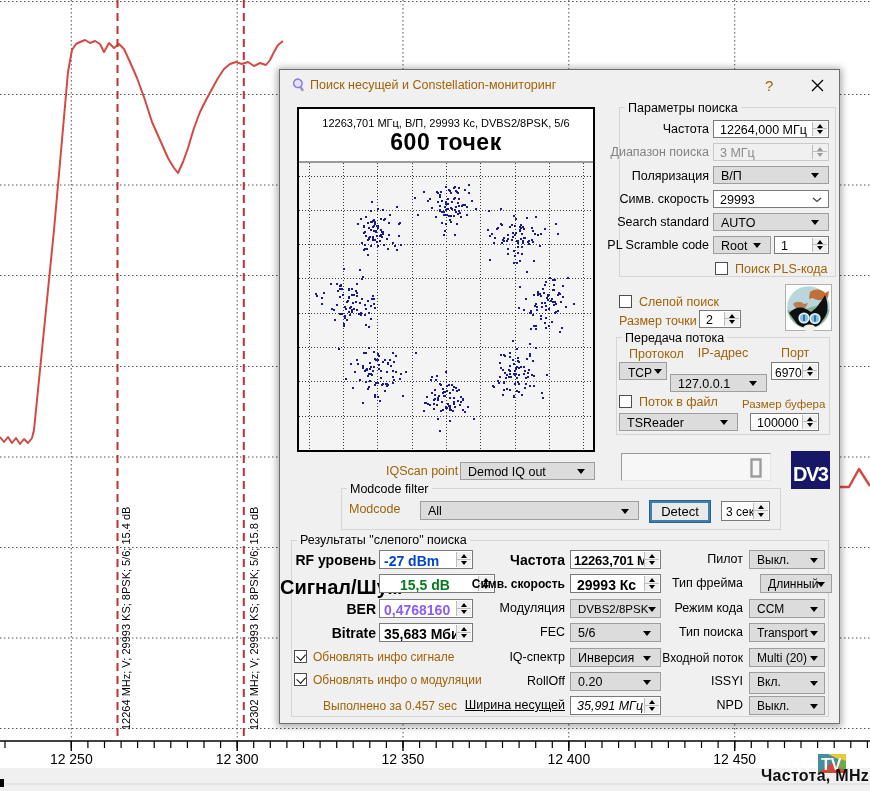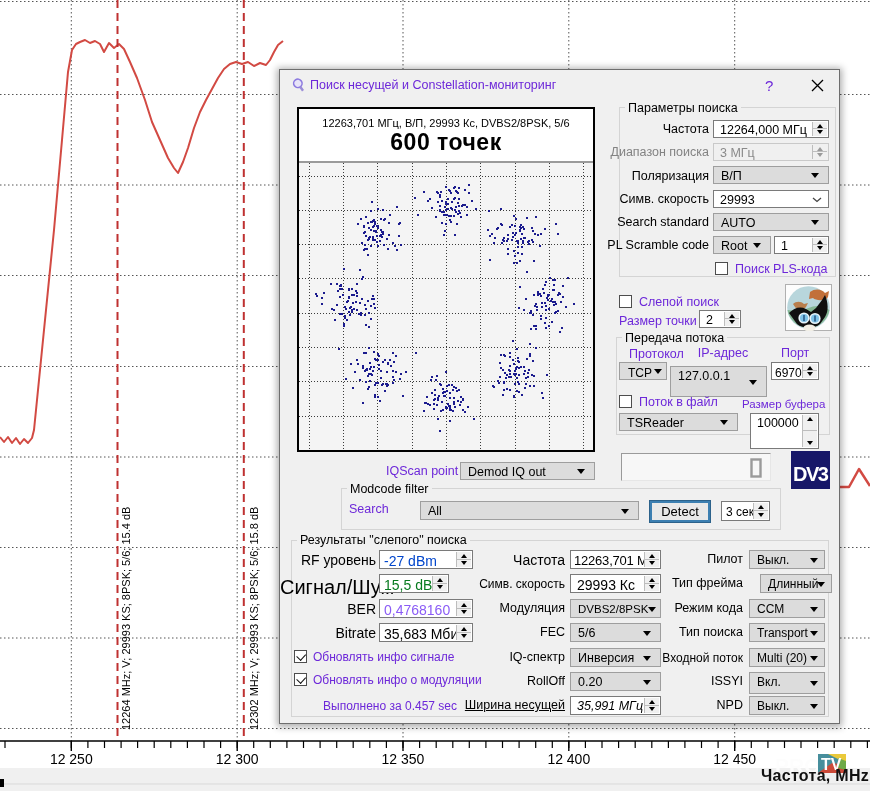--- a/index.html
+++ b/index.html
@@ -1,34 +1,34 @@
 <!DOCTYPE html>
 <html><head><meta charset="utf-8"><style>
 *{margin:0;padding:0;box-sizing:border-box}
 html,body{width:870px;height:791px;overflow:hidden;background:#fff;font-family:"Liberation Sans",sans-serif;-webkit-font-smoothing:antialiased}
 .abs{position:absolute}
 #dlg{position:absolute;left:279px;top:69px;width:561px;height:655px;background:#f0f0f0;border:1px solid #6e6e6e;box-shadow:0 1px 7px 2px rgba(0,0,0,0.32);font-size:12.5px;color:#000}
-.lbl{position:absolute;white-space:nowrap;font-size:12.5px;color:#6d28d9}
+.lbl{position:absolute;white-space:nowrap;font-size:12.5px;color:#a16207}
 .rlbl{position:absolute;white-space:nowrap;font-size:12.5px;color:#000;text-align:right}
 .grp{position:absolute;border:1px solid #d4d4d4}
 .glbl{position:absolute;background:#f0f0f0;padding:0 3px;font-size:12.5px;white-space:nowrap}
 .drop{position:absolute;background:#dcdcdc;border:1px solid #9e9e9e;font-size:12.5px;padding:2px 0 0 7px;white-space:nowrap;overflow:hidden}
 .drop i{position:absolute;right:9px;top:50%;margin-top:-2px;width:0;height:0;border:4px solid transparent;border-top:5px solid #000;font-style:normal}
 .spin{position:absolute;background:#fff;border:1px solid #7a7a7a;font-size:12.5px;padding:2px 0 0 6px;white-space:nowrap;overflow:hidden}
 .sb{position:absolute;right:1px;top:1px;bottom:1px;width:15px;background:#f0f0f0;border-left:1px solid #bdbdbd}
 .sb u{position:absolute;left:0;right:0;top:0;height:50%;display:block;border-bottom:1px solid #bdbdbd}
 .sb:before,.sb:after{content:"";position:absolute;left:50%;width:0;height:0;border:3.5px solid transparent}
 .sb:before{top:2px;margin-left:-3.5px;border-bottom:4.5px solid #000;border-top:none}
 .sb:after{bottom:2px;margin-left:-3.5px;border-top:4.5px solid #000;border-bottom:none}
 .sbg{background:#f0f0f0;border-color:#c9c9c9}
 .sbg .sb:before{border-bottom-color:#9a9a9a}
 .sbg .sb:after{border-top-color:#9a9a9a}
 .cb{position:absolute;width:13px;height:13px;background:#fff;border:1px solid #4d4d4d}
 .cb.ck:after{content:"";position:absolute;left:1.5px;top:2px;width:7px;height:4.5px;border-left:1.7px solid #111;border-bottom:1.7px solid #111;transform:rotate(-47deg)}
-.bold{font-weight:normal}
+.bold{font-weight:bold}
 .rc{font-size:12px !important}
 .rc i{right:6px !important}
 </style></head><body>
 <svg id="chart" width="870" height="791" xmlns="http://www.w3.org/2000/svg">
 <rect x="0" y="0" width="870" height="791" fill="#ffffff"></rect>
 <line x1="71.3" y1="0" x2="71.3" y2="741" stroke="#555" stroke-width="1" stroke-dasharray="1.5,2.5"></line>
 <line x1="237.2" y1="0" x2="237.2" y2="741" stroke="#555" stroke-width="1" stroke-dasharray="1.5,2.5"></line>
 <line x1="403" y1="0" x2="403" y2="741" stroke="#555" stroke-width="1" stroke-dasharray="1.5,2.5"></line>
 <line x1="568.8" y1="0" x2="568.8" y2="741" stroke="#555" stroke-width="1" stroke-dasharray="1.5,2.5"></line>
 <line x1="734.7" y1="0" x2="734.7" y2="741" stroke="#555" stroke-width="1" stroke-dasharray="1.5,2.5"></line>
@@ -214,62 +214,62 @@
 <path d="M19 31v6M30 31.5v6" stroke="#2a5a88" stroke-width="1.6"></path>
 <ellipse cx="24.5" cy="44" rx="6" ry="3.4" fill="#f2efe6"></ellipse>
 </svg>
 
 <div class="grp" style="left:336px;top:267px;width:214px;height:98px"></div>
 <div class="glbl" style="left:342px;top:261px">Передача потока</div>
 <div class="lbl" style="left:349px;top:277px">Протокол</div>
 <div class="lbl" style="left:400px;top:276px;width:86px;text-align:center">IP-адрес</div>
 <div class="lbl" style="left:501px;top:276px">Порт</div>
 <div class="drop" style="left:339px;top:292px;width:48px;height:18px;font-size:12px;padding-left:8px;padding-top:3px">TCP<i style="right:4px"></i></div>
-<div class="drop" style="left:390px;top:296px;width:97px;height:31px">127.0.0.1<i></i></div>
+<div class="drop" style="left:390px;top:304px;width:97px;height:18px">127.0.0.1<i></i></div>
 <div class="spin" style="left:491px;top:292px;width:48px;height:18px;padding-left:3px;font-size:12px;padding-top:3px">6970<span class="sb">
         <u></u>
       </span></div>
 <div class="cb" style="left:339px;top:325px"></div>
 <div class="lbl" style="left:359px;top:325px">Поток в файл</div>
 <div class="lbl" style="left:462px;top:328px;font-size:11.5px">Размер буфера</div>
 <div class="drop" style="left:339px;top:343px;width:119px;height:18px">TSReader<i></i></div>
-<div class="spin" style="left:470px;top:343px;width:69px;height:36px">100000<span class="sb">
+<div class="spin" style="left:470px;top:343px;width:69px;height:18px">100000<span class="sb">
         <u></u>
       </span></div>
 
 <div class="abs" style="left:341px;top:383px;width:150px;height:28px;background:#f7f7f7;border:1px solid #9a9a9a;border-bottom-color:#e6e6e6;border-right-color:#e6e6e6">
 <svg class="abs" style="right:8px;top:4px" width="12" height="20">
         <rect x="1.5" y="1.5" width="9" height="17" fill="none" stroke="#9a9a9a" stroke-width="2.4"></rect>
       </svg>
 </div>
 <svg class="abs" style="left:511px;top:381px" width="39" height="38" viewBox="0 0 39 38">
       <rect width="39" height="38" fill="#171768"></rect>
       <text x="2" y="30" font-size="20" font-weight="bold" fill="#fff" font-family="Liberation Sans,sans-serif" letter-spacing="-1.5">DV3</text>
     </svg>
 
 <div class="lbl" style="left:106px;top:394px">IQScan point</div>
 <div class="drop" style="left:180px;top:392px;width:135px;height:18px">Demod IQ out<i></i></div>
 
 <div class="grp" style="left:61px;top:418px;width:440px;height:42px"></div>
 <div class="glbl" style="left:67px;top:412px">Modcode filter</div>
-<div class="lbl" style="left:69px;top:432px">Search</div>
+<div class="lbl" style="left:69px;top:432px">Modcode</div>
 <div class="drop" style="left:140px;top:431px;width:219px;height:19px">All<i></i></div>
 <div class="abs" style="left:370px;top:431px;width:60px;height:21px;background:#e9e9e9;border:2px solid #3c7fb1;outline:1px solid #2c628b;text-align:center;font-size:13px;padding-top:1px">Detect</div>
 <div class="spin" style="left:441px;top:431px;width:49px;height:20px;padding-left:4px;font-size:12px;padding-top:3px">3 сек<span class="sb">
         <u></u>
       </span></div>
 
 <div class="grp" style="left:11px;top:470px;width:538px;height:177px"></div>
 <div class="glbl" style="left:17px;top:463px">Результаты "слепого" поиска</div>
 <div class="rlbl bold" style="left:0px;top:482px;width:96px;font-size:14px">RF уровень</div>
 <div class="spin bold" style="left:99px;top:480px;width:94px;height:19px;font-size:14px;color:#0046cc;padding-left:4px">-27 dBm<span class="sb">
         <u></u>
       </span></div>
 <div class="rlbl bold" style="left:0px;top:506px;width:96px;font-size:20px">Сигнал/Шум</div>
-<div class="spin bold" style="left:99px;top:504px;width:70px;height:19px;font-size:14px;color:#077a1e;padding-left:4px">15,5 dB<span class="sb">
+<div class="spin bold" style="left:99px;top:504px;width:116px;height:19px;font-size:14px;color:#077a1e;padding-left:20px">15,5 dB<span class="sb">
         <u></u>
       </span></div>
 <div class="rlbl bold" style="left:0px;top:531px;width:96px;font-size:14px">BER</div>
 <div class="spin bold" style="left:99px;top:529px;width:94px;height:19px;font-size:14px;color:#8b5cf6;padding-left:4px">0,4768160<span class="sb">
         <u></u>
       </span></div>
 <div class="rlbl bold" style="left:0px;top:555px;width:96px;font-size:14px">Bitrate</div>
 <div class="spin bold" style="left:99px;top:553px;width:94px;height:19px;font-size:14px;padding-left:4px">35,683 Мби<span class="sb">
         <u></u>
       </span></div>

